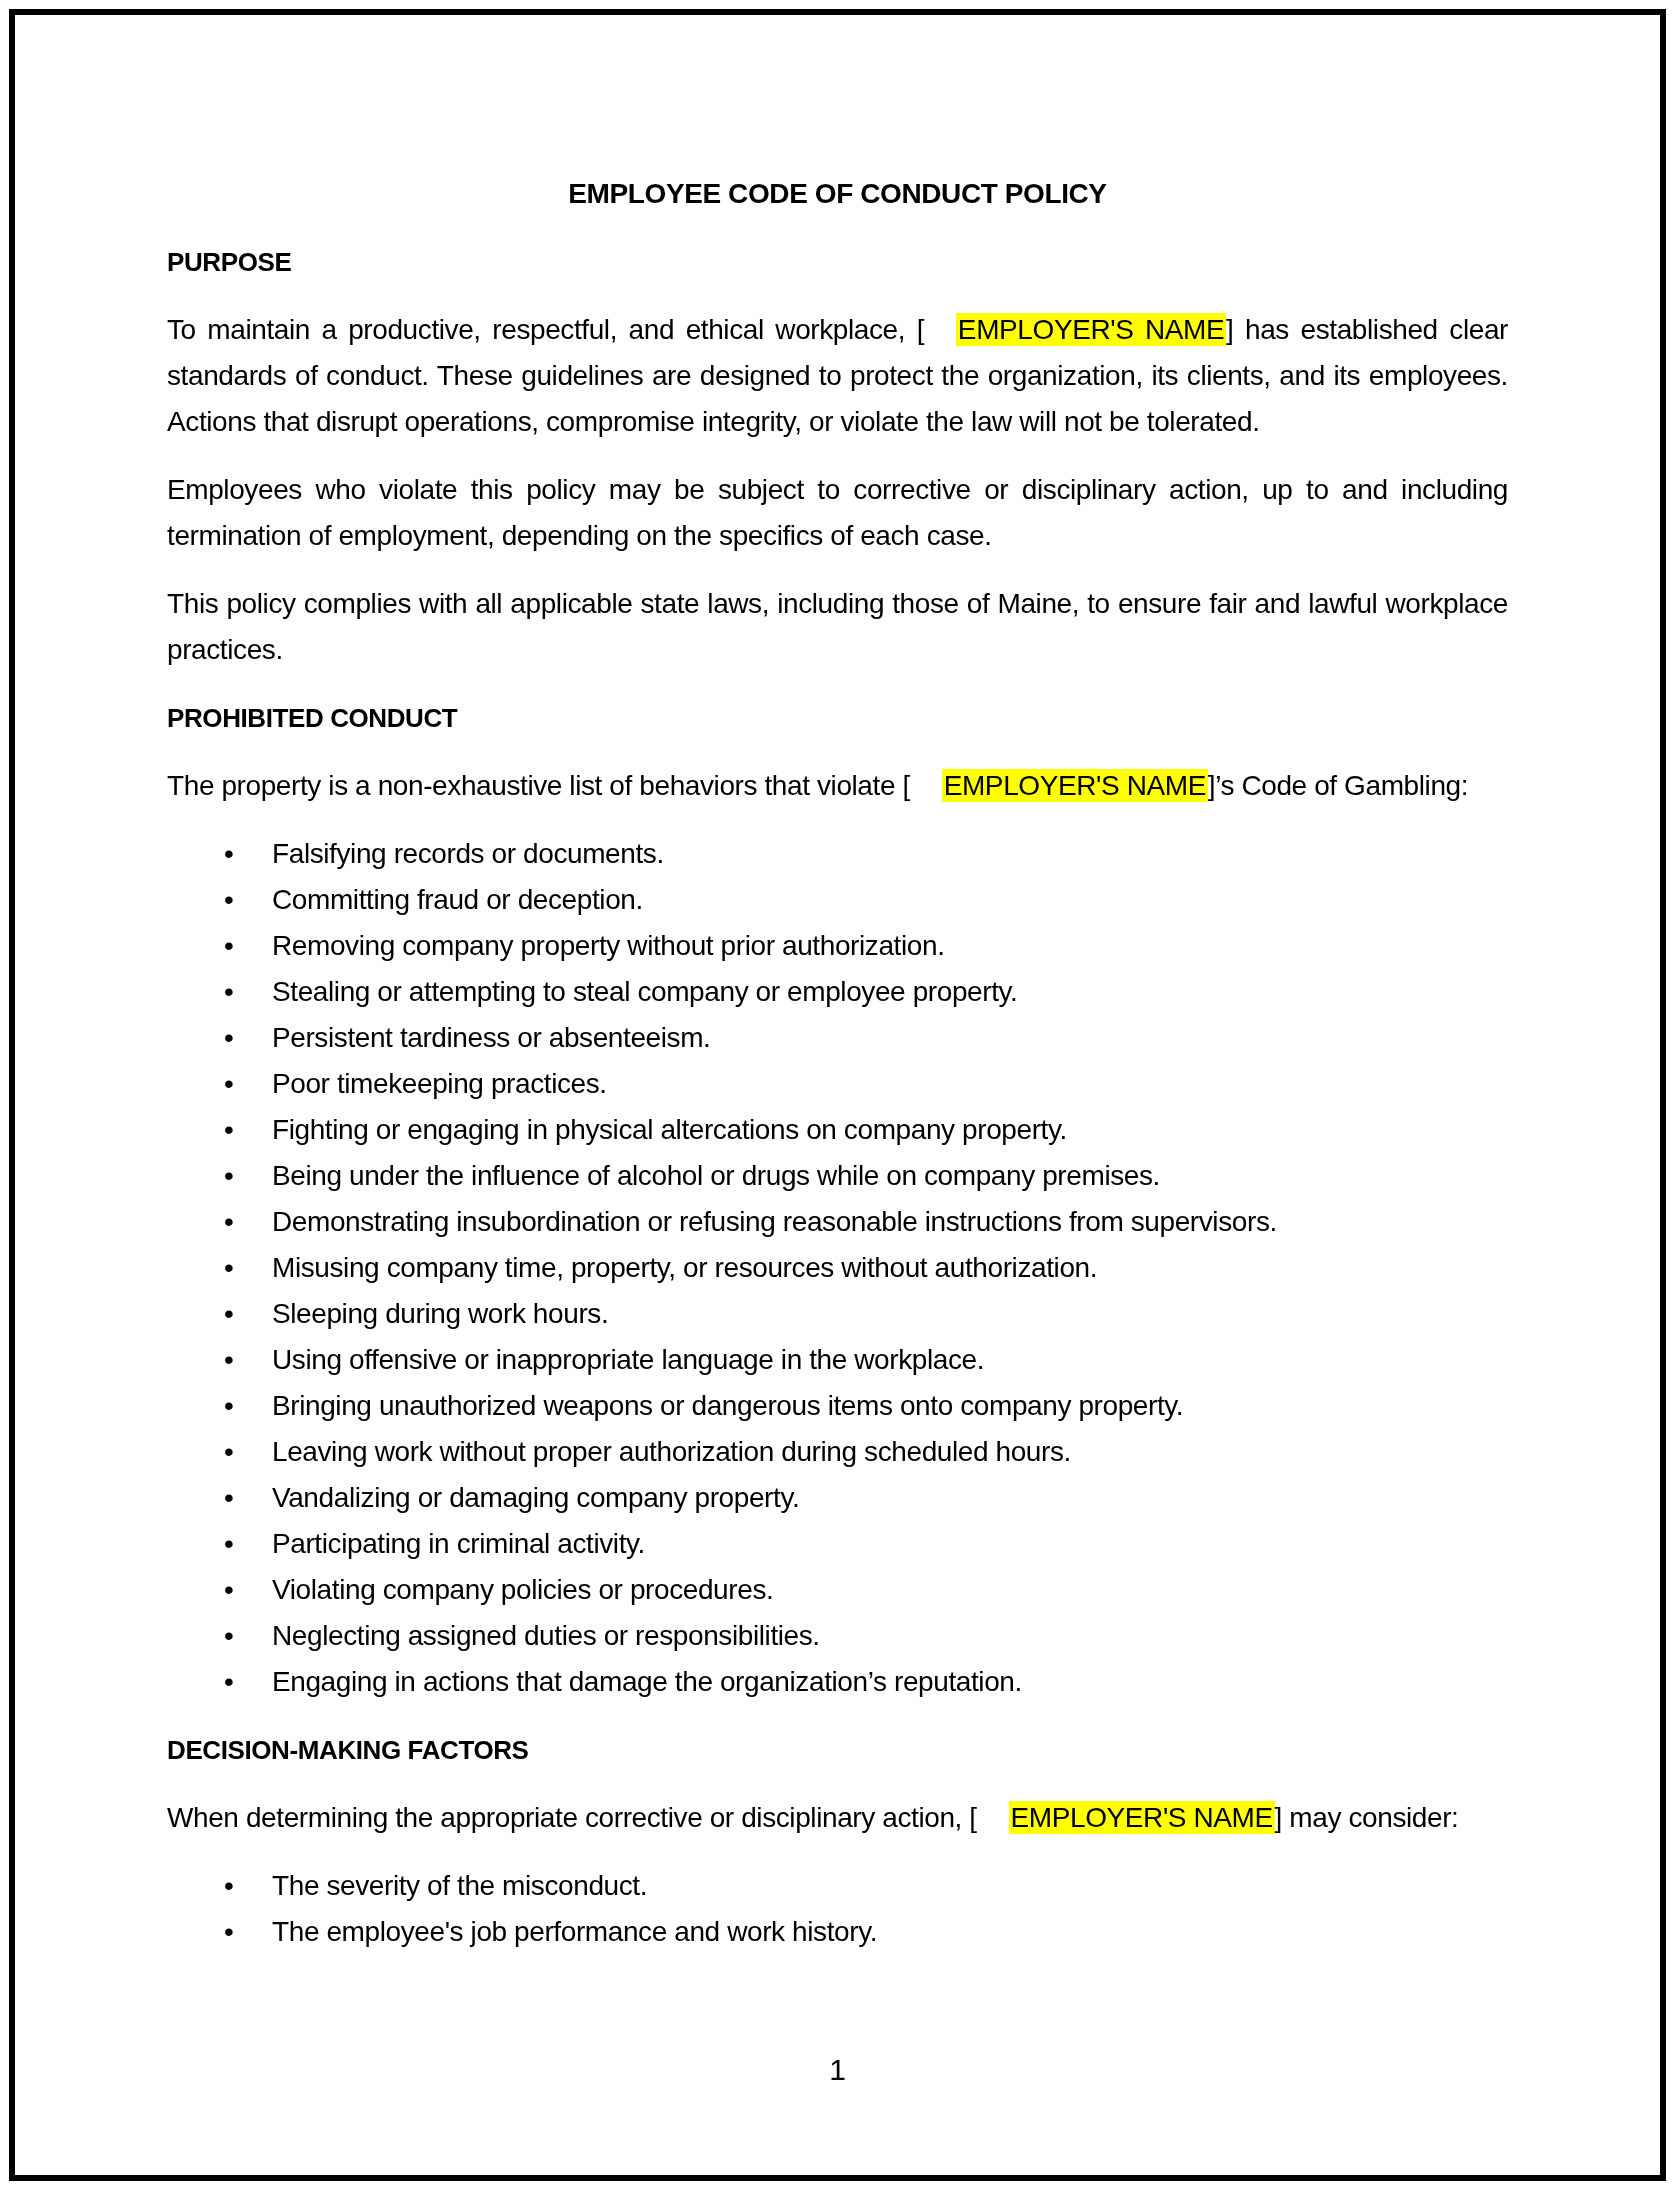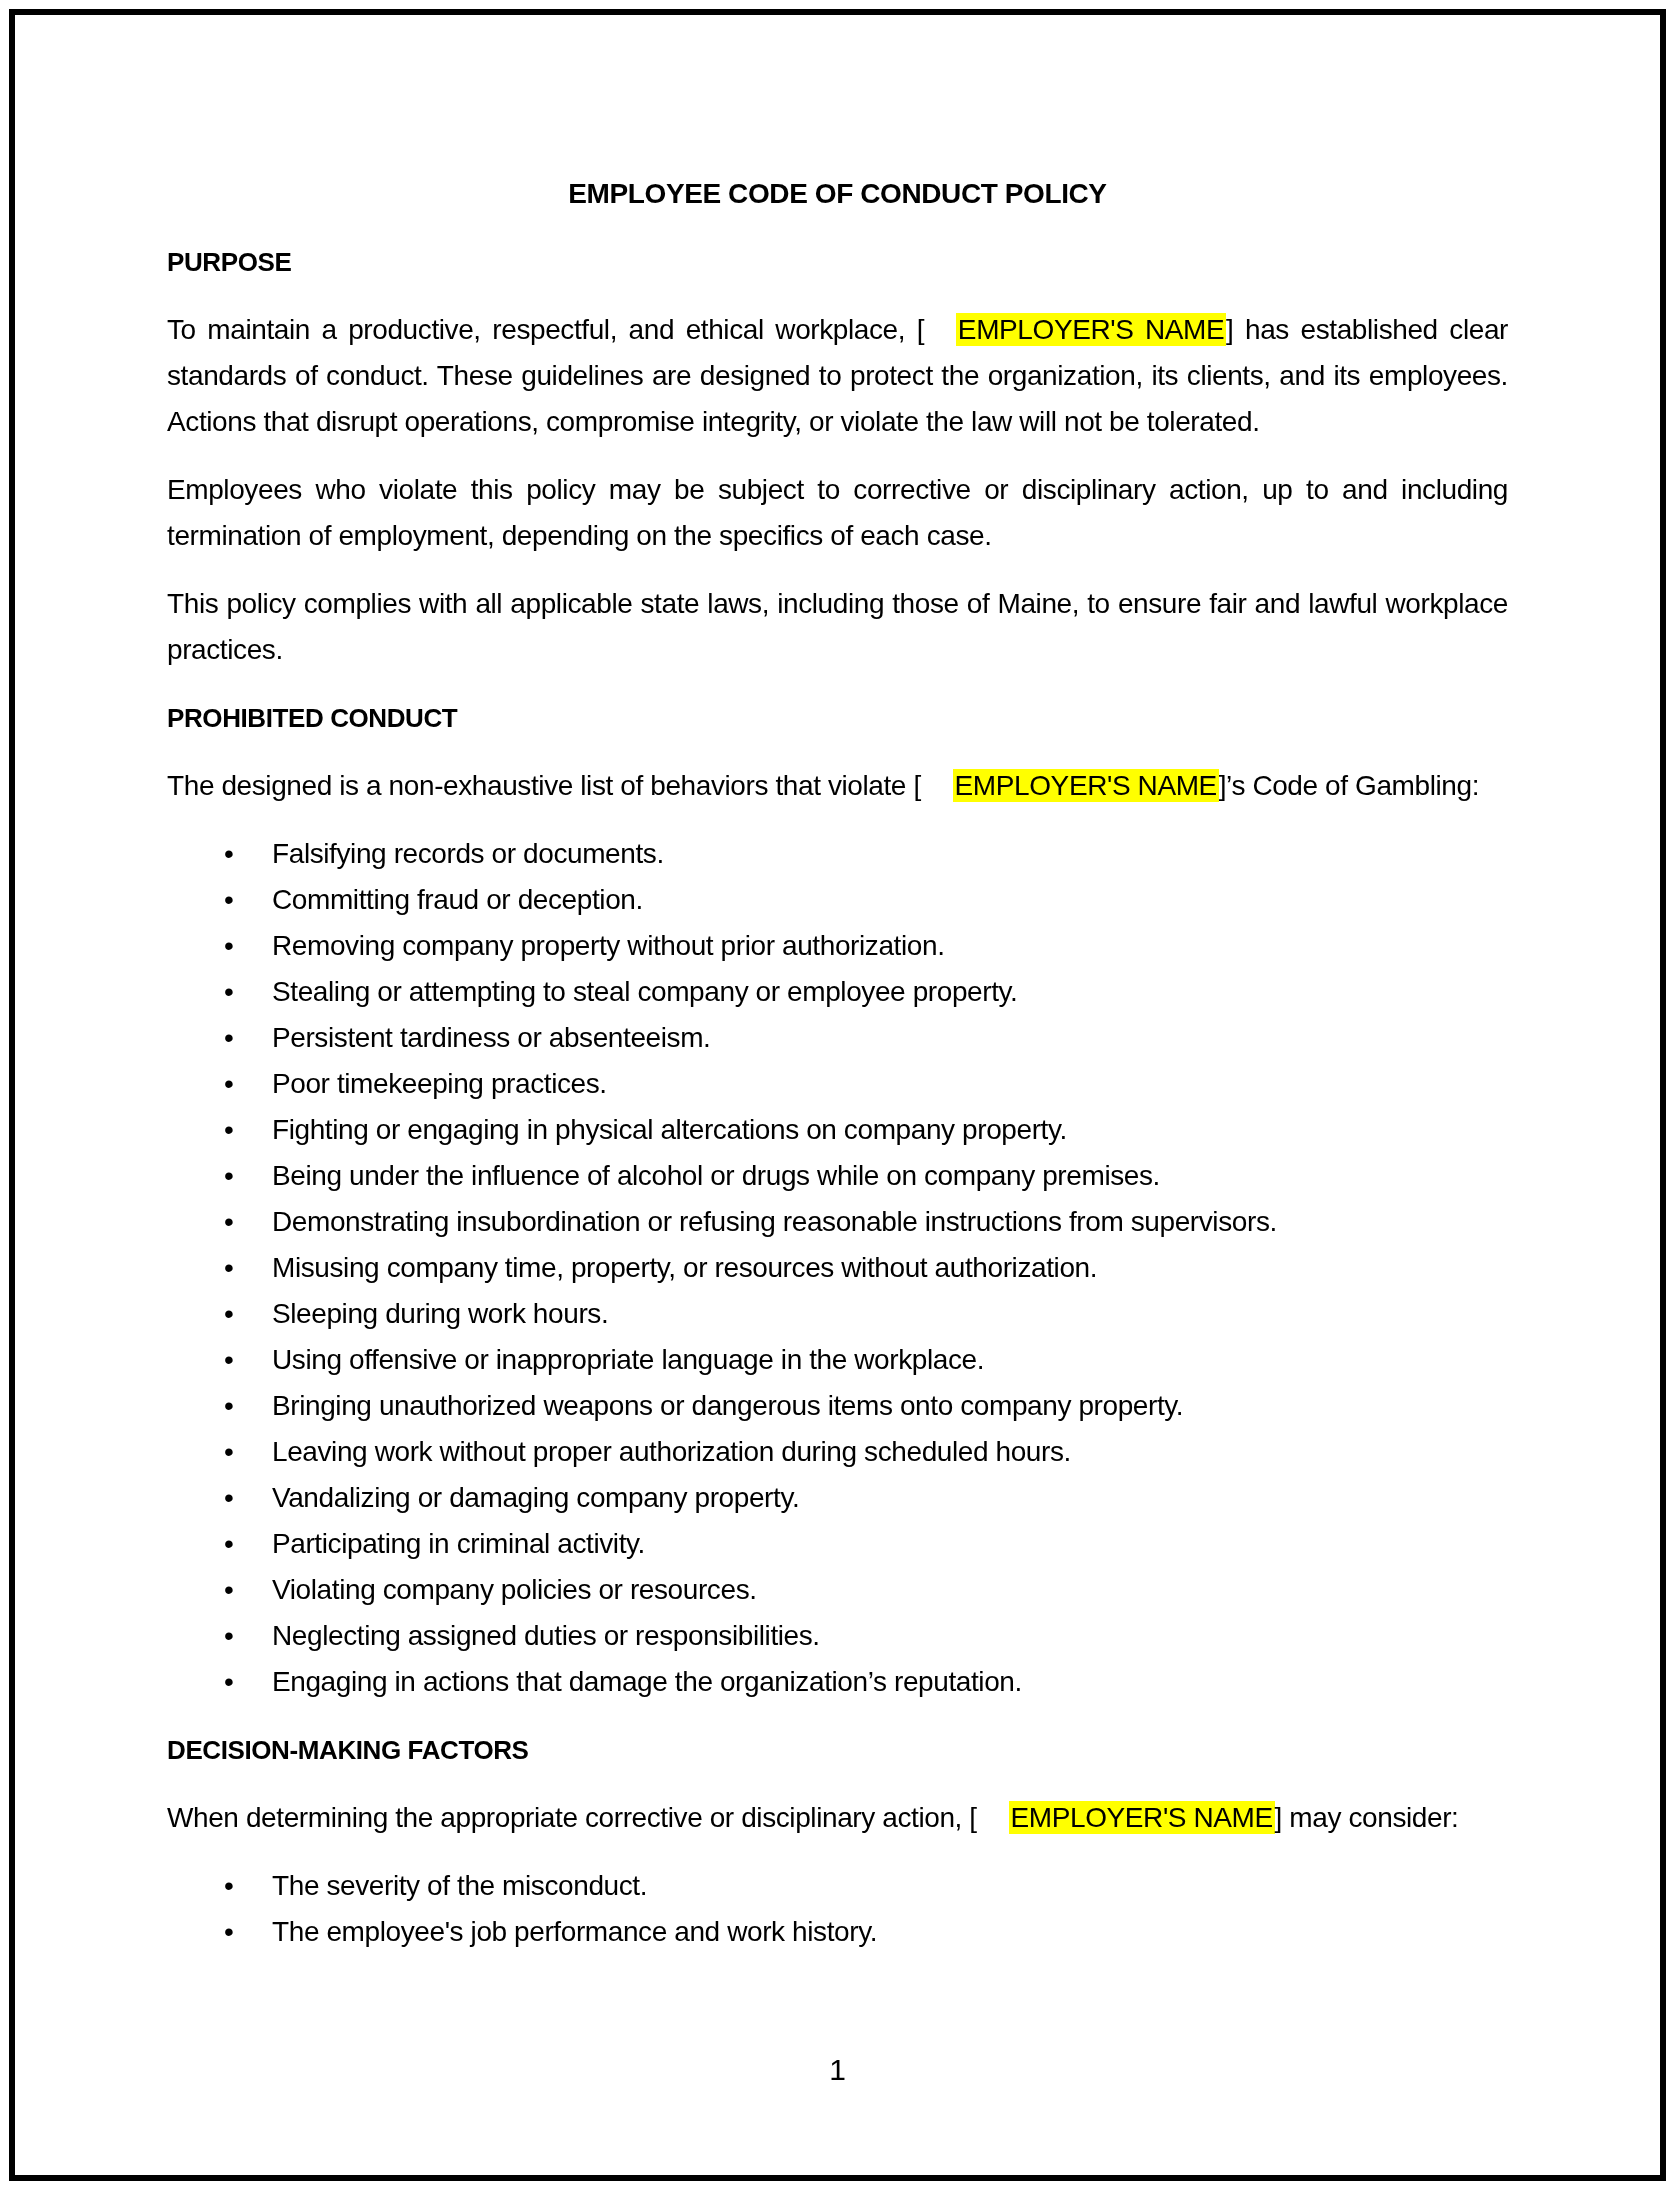--- a/index.html
+++ b/index.html
@@ -85,40 +85,40 @@
   <div class="section-heading">PURPOSE</div>
 
   <p class="body-par"><span>To maintain a productive, respectful, and ethical workplace, [</span><span class="hl" style="background: rgb(255, 255, 0);">EMPLOYER'S NAME</span><span>] has established clear standards of conduct. These guidelines are designed to protect the organization, its clients, and its employees. Actions that disrupt operations, compromise integrity, or violate the law will not be tolerated.</span></p>
 
   <p class="body-par">Employees who violate this policy may be subject to corrective or disciplinary action, up to and including termination of employment, depending on the specifics of each case.</p>
 
   <p class="body-par">This policy complies with all applicable state laws, including those of Maine, to ensure fair and lawful workplace practices.</p>
 
   <div class="section-heading">PROHIBITED CONDUCT</div>
 
-  <p class="body-par"><span>The designed is a non-exhaustive list of behaviors that violate [</span><span class="hl" style="background: rgb(255, 255, 0);">EMPLOYER'S NAME</span><span>]’s Code of Gambling:</span></p>
+  <p class="body-par"><span>The property is a non-exhaustive list of behaviors that violate [</span><span class="hl" style="background: rgb(255, 255, 0);">EMPLOYER'S NAME</span><span>]’s Code of Gambling:</span></p>
 
   <ul class="bullet-list">
       <li>Falsifying records or documents.</li>
       <li>Committing fraud or deception.</li>
       <li>Removing company property without prior authorization.</li>
       <li>Stealing or attempting to steal company or employee property.</li>
       <li>Persistent tardiness or absenteeism.</li>
       <li>Poor timekeeping practices.</li>
       <li>Fighting or engaging in physical altercations on company property.</li>
       <li>Being under the influence of alcohol or drugs while on company premises.</li>
       <li>Demonstrating insubordination or refusing reasonable instructions from supervisors.</li>
       <li>Misusing company time, property, or resources without authorization.</li>
       <li>Sleeping during work hours.</li>
       <li>Using offensive or inappropriate language in the workplace.</li>
       <li>Bringing unauthorized weapons or dangerous items onto company property.</li>
       <li>Leaving work without proper authorization during scheduled hours.</li>
       <li>Vandalizing or damaging company property.</li>
       <li>Participating in criminal activity.</li>
-      <li>Violating company policies or resources.</li>
+      <li>Violating company policies or procedures.</li>
       <li>Neglecting assigned duties or responsibilities.</li>
       <li>Engaging in actions that damage the organization’s reputation.</li>
     </ul>
 
   <div class="section-heading">DECISION-MAKING FACTORS</div>
 
   <p class="body-par"><span>When determining the appropriate corrective or disciplinary action, [</span><span class="hl" style="background: rgb(255, 255, 0);">EMPLOYER'S NAME</span><span>] may consider:</span></p>
 
   <ul class="bullet-list">
       <li>The severity of the misconduct.</li>

